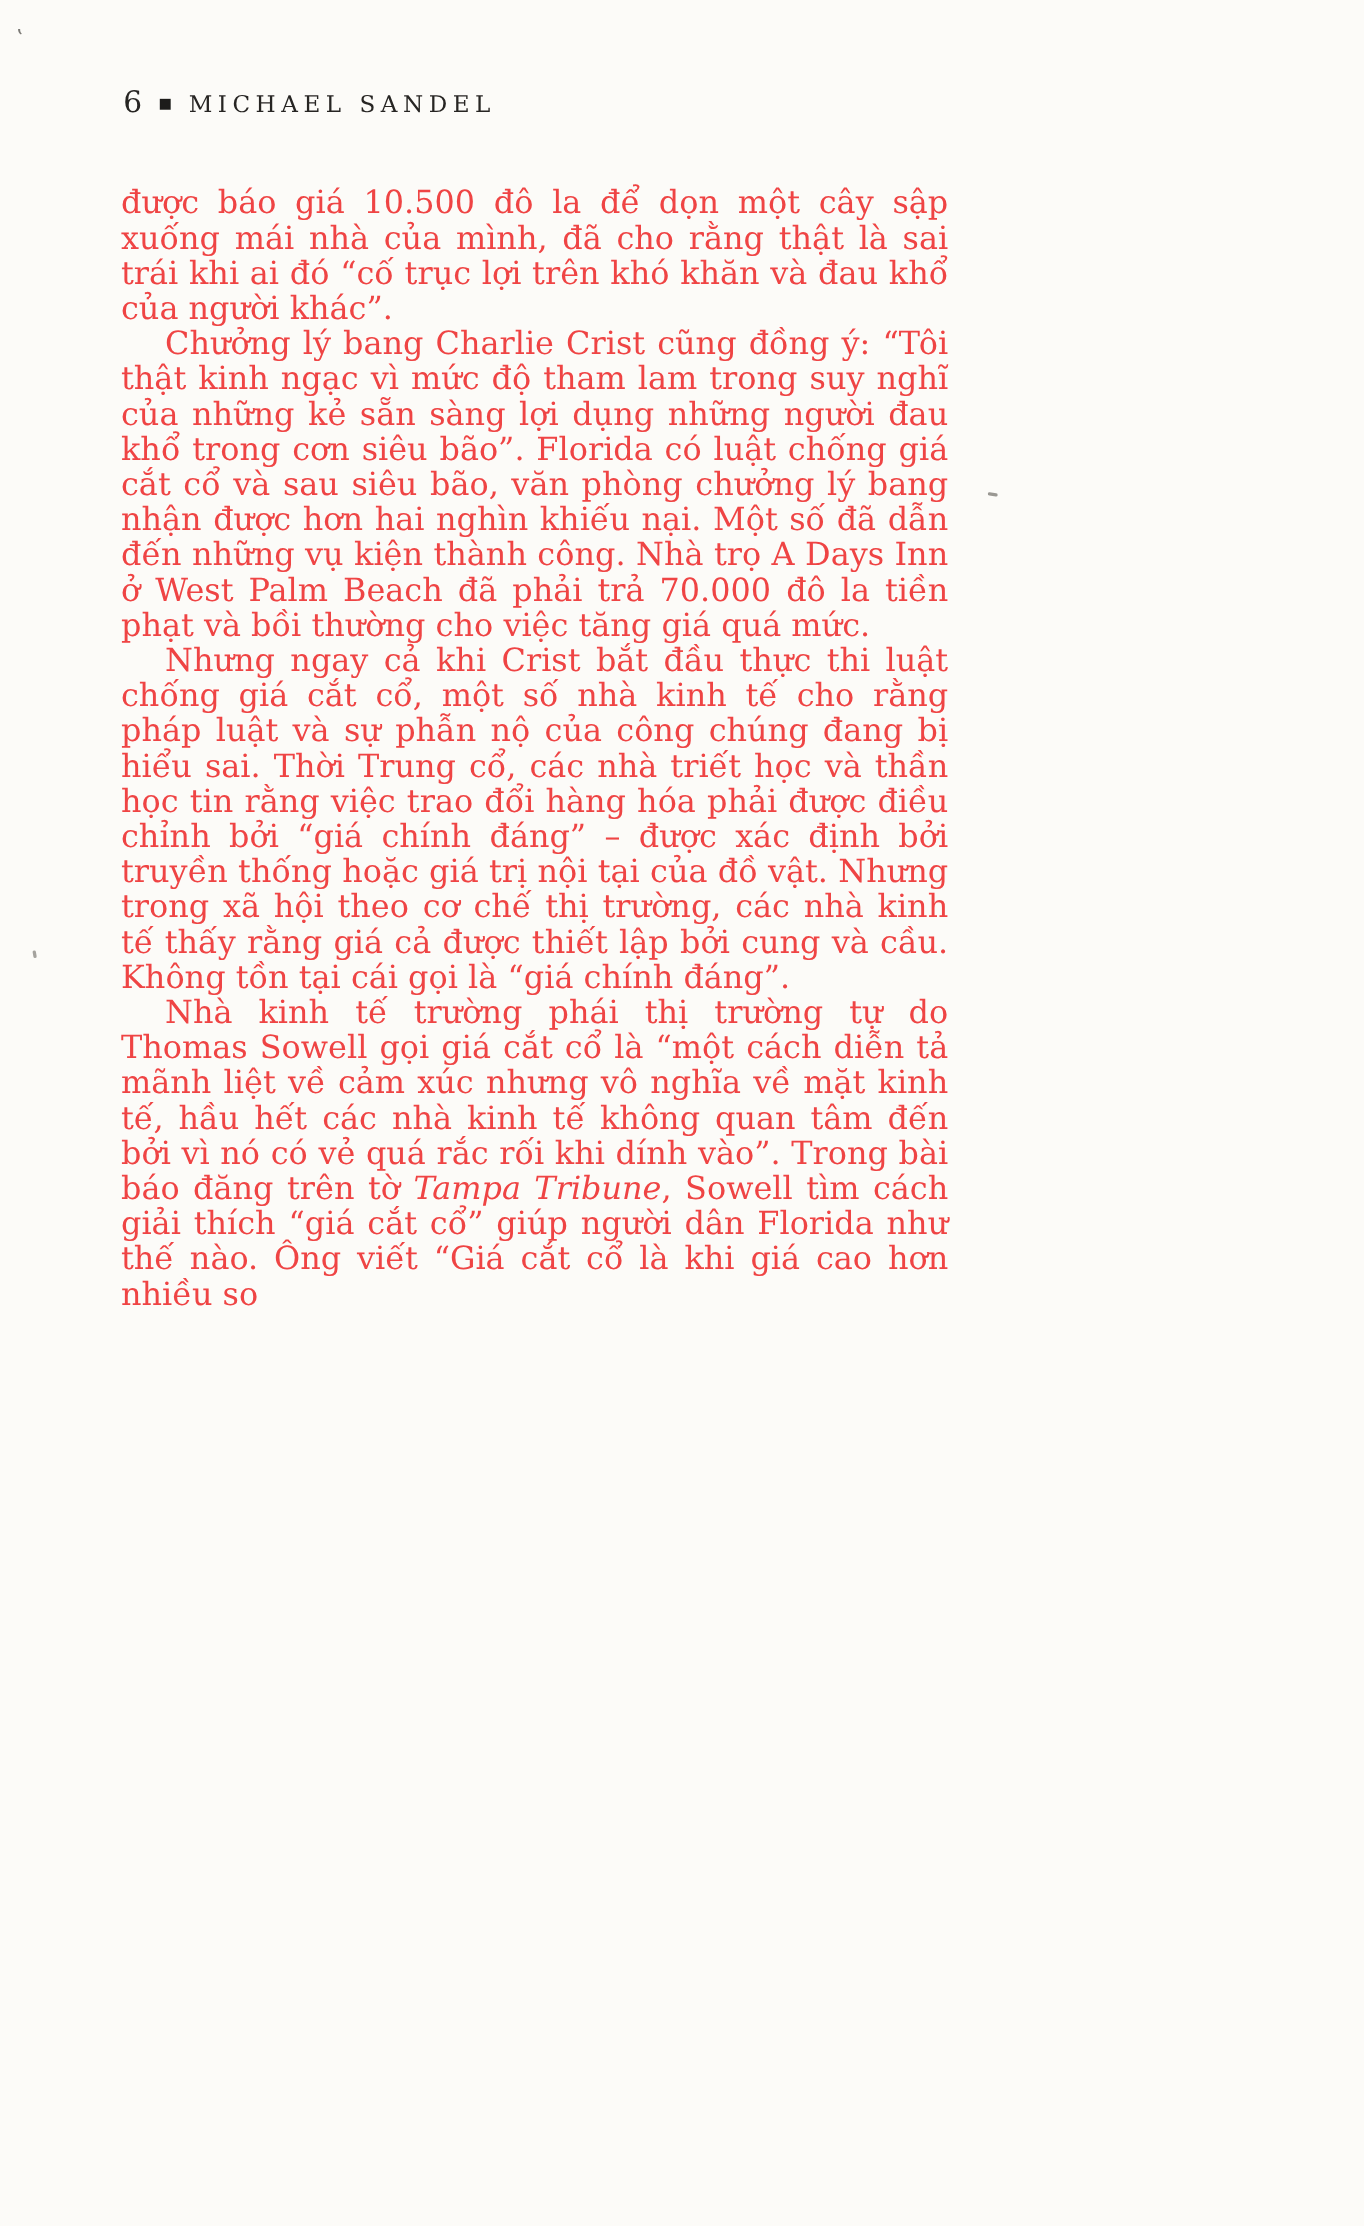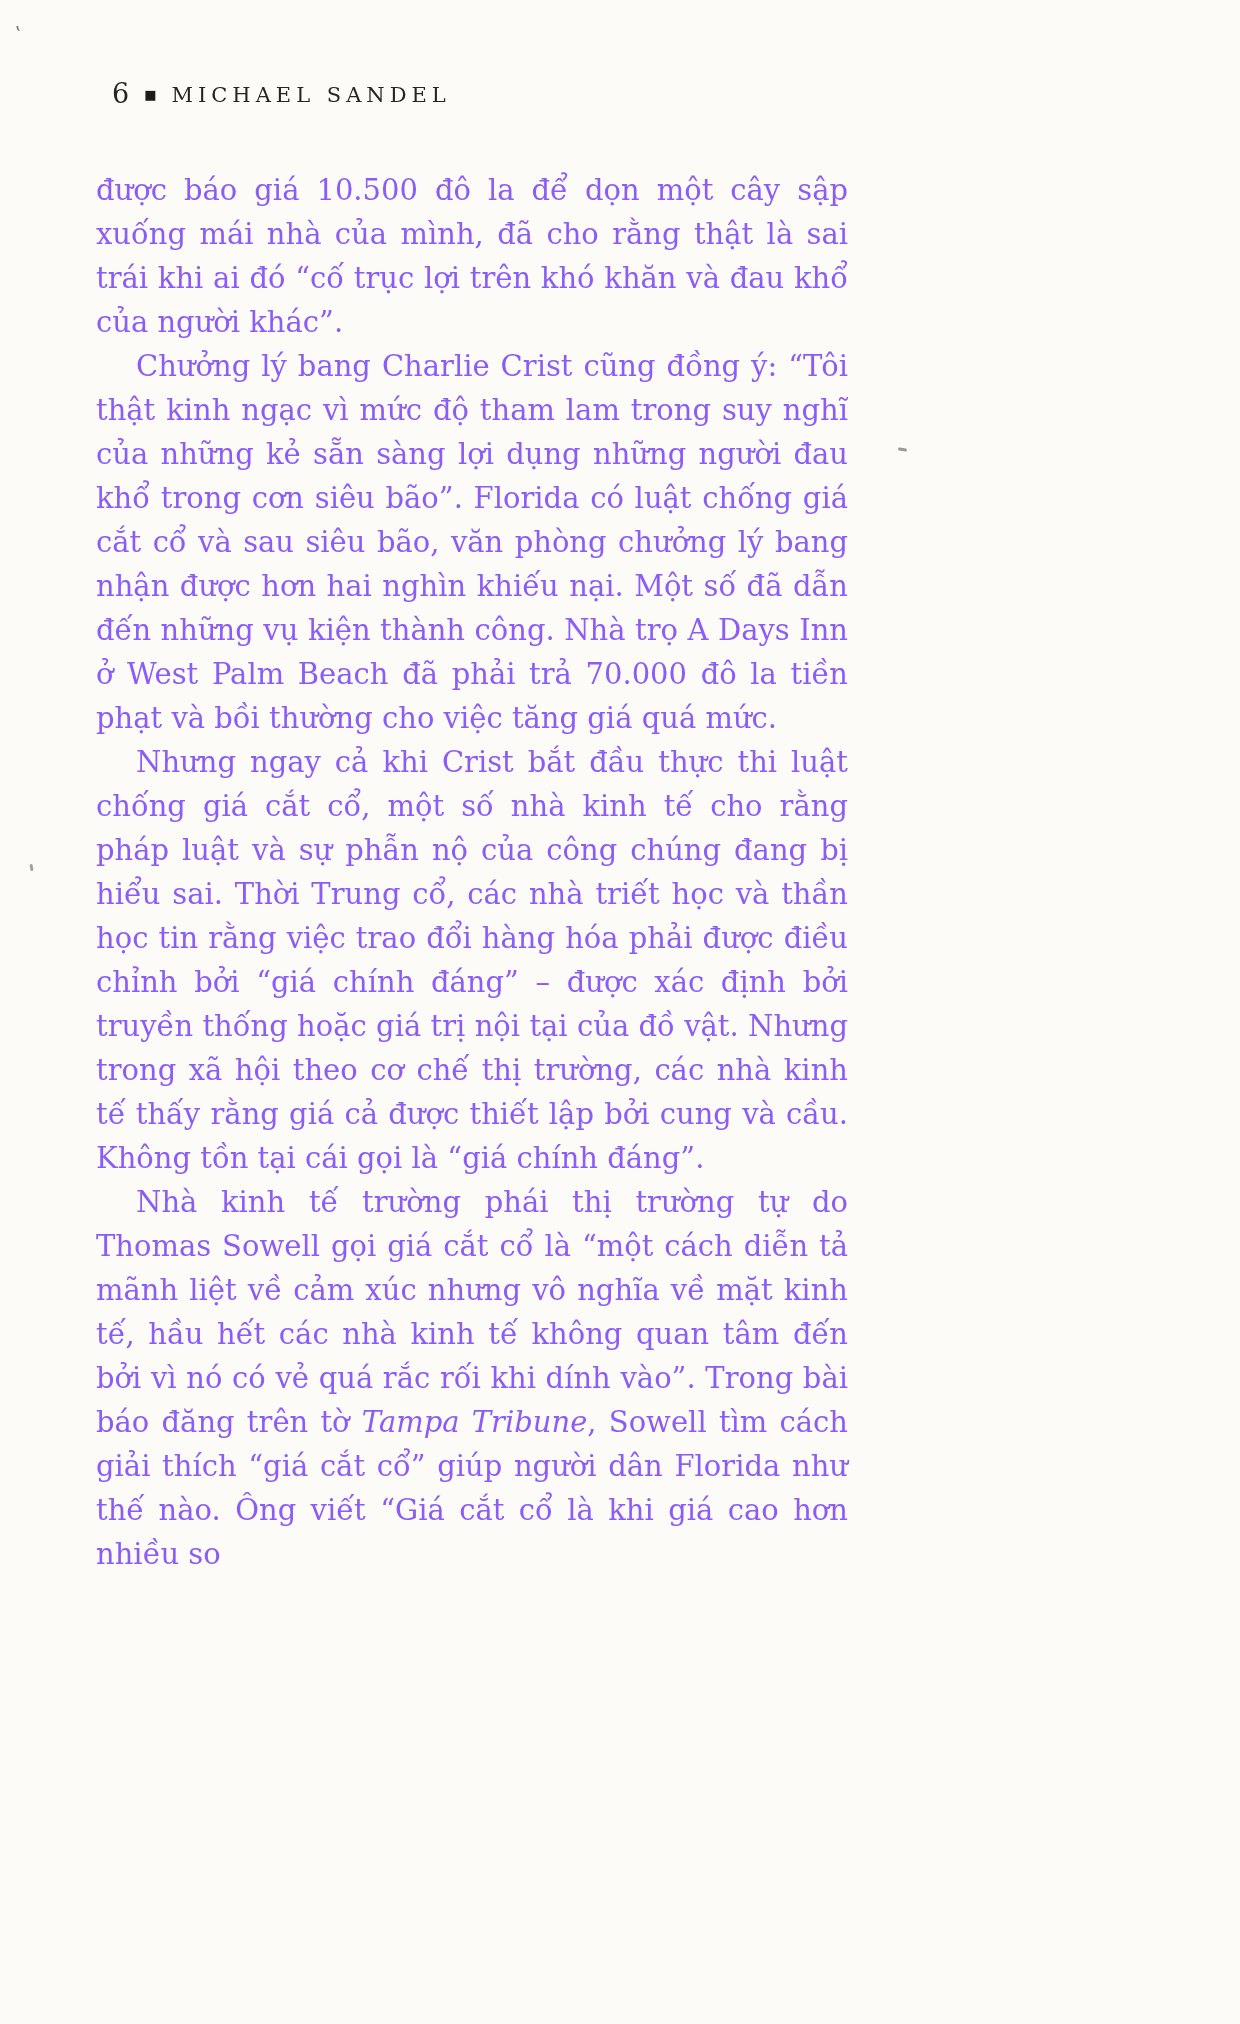--- a/index.html
+++ b/index.html
@@ -41,27 +41,27 @@
   .author {
     font-size: 21px;
     letter-spacing: 5px;
     line-height: 1;
     position: relative;
     top: 2px;
   }
   .body-text {
     position: absolute;
     top: 168px;
-    left: 96px;
+    left: 110px;
     width: 752px;
     font-size: 29px;
-    line-height: 44px;
+    line-height: 32px;
     text-align: justify;
     text-justify: inter-word;
-    color: #8b5cf6;
+    color: #ef4444;
   }
   .body-text p {
     margin: 0;
     padding: 0;
     text-indent: 40px;
   }
   .body-text p.no-indent {
     text-indent: 0;
   }
   .italic {

